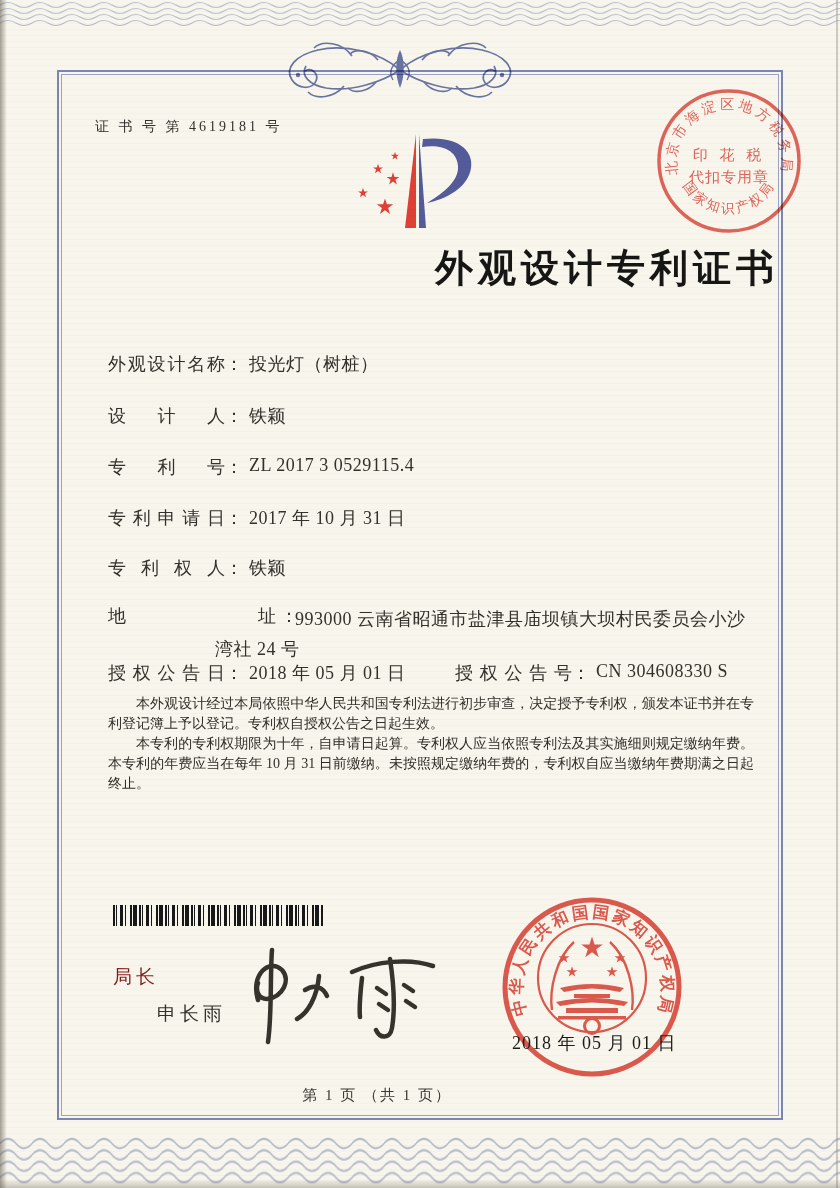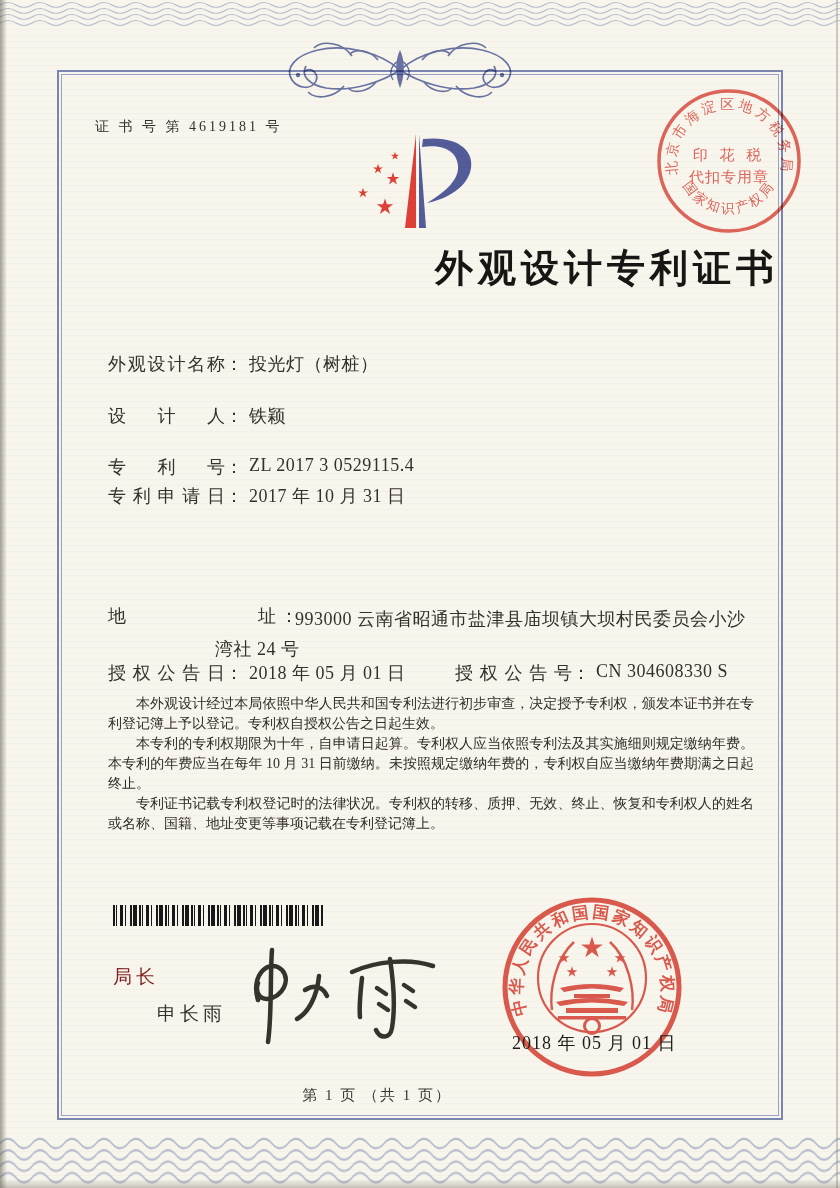--- a/index.html
+++ b/index.html
@@ -170,42 +170,44 @@
   </div>
 
   <div class="frow" style="top:404px">
     <span class="flab w6">设计人</span><span class="fcolon">：</span><span class="fval">铁颖</span>
   </div>
 
   <div class="frow" style="top:455px">
     <span class="flab w6">专利号</span><span class="fcolon">：</span><span class="fval">ZL 2017 3 0529115.4</span>
   </div>
 
-  <div class="frow" style="top:484px">
+  <div class="frow" style="top:506px">
     <span class="flab w6">专利申请日</span><span class="fcolon">：</span><span class="fval">2017 年 10 月 31 日</span>
   </div>
 
+  <div class="frow" style="top:556px">
+    <span class="flab w6">专利权人</span><span class="fcolon">：</span><span class="fval">铁颖</span>
+  </div>
 
   <div class="frow frow-adr" style="top:604px">
     <span class="flab wadr">地址</span>
       <span class="fcolon">：</span>
     <div class="adrval">993000 云南省昭通市盐津县庙坝镇大坝村民委员会小沙湾社 24 号</div>
   </div>
 
   <div class="frow" style="top:661px">
     <span class="flab w6">授权公告日</span><span class="fcolon">：</span><span class="fval">2018 年 05 月 01 日</span>
     <span class="grant-no">
       <span class="flab w6">授权公告号</span><span class="fcolon">：</span><span class="fval">CN 304608330 S</span>
     </span>
   </div>
 
   <div class="paras">
     <p>本外观设计经过本局依照中华人民共和国专利法进行初步审查，决定授予专利权，颁发本证书并在专利登记簿上予以登记。专利权自授权公告之日起生效。</p>
     <p>本专利的专利权期限为十年，自申请日起算。专利权人应当依照专利法及其实施细则规定缴纳年费。本专利的年费应当在每年 10 月 31 日前缴纳。未按照规定缴纳年费的，专利权自应当缴纳年费期满之日起终止。</p>
-    <p>专利证书记载专利权登记时的法律状况。专利权的转移、质押、无效、终止、恢复和专利权人的姓名或名称、国籍、地址变更等事项记载在专利登记簿上。</p>
   </div>
 
   <div class="barcode"></div>
 
   <div class="txt director-title">局长</div>
   <div class="txt director-name">申长雨</div>
 
   <div class="txt seal-date">2018 年 05 月 01 日</div>
 
   <div class="txt page-footer">第 1 页 （共 1 页）</div>

